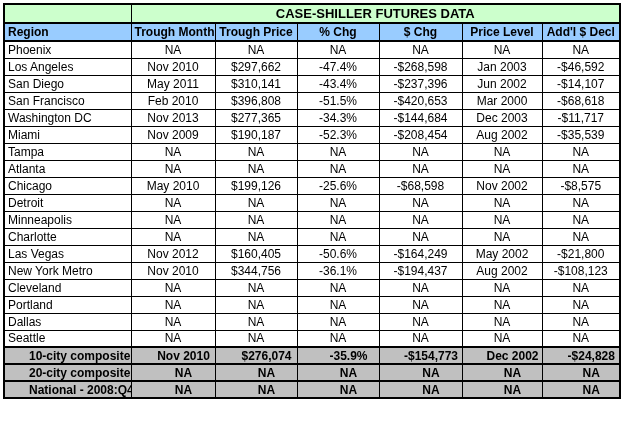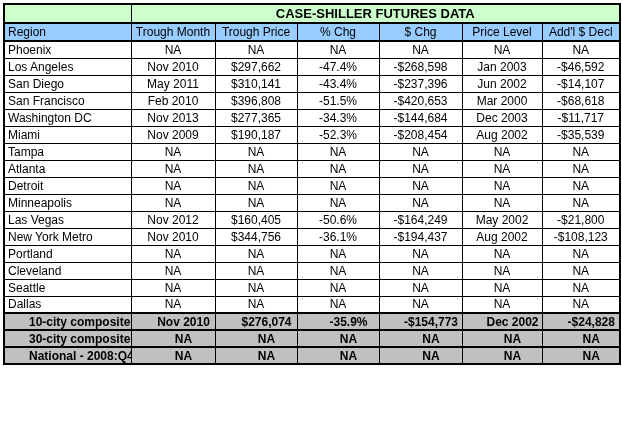--- a/index.html
+++ b/index.html
@@ -36,21 +36,21 @@
   }
   tr.title-row th.title-cell {
     text-align: center;
     font-weight: bold;
     font-size: 13px;
   }
   tr.header-row th {
     background: var(--header-bg, #99ccff);
     height: 18px;
     text-align: center;
-    font-weight: normal;
+    font-weight: bold;
     border-bottom: 2px solid #000000;
   }
   tr.header-row th:first-child { text-align: left; }
   tbody td {
     height: 17px;
     text-align: center;
     background: #ffffff;
     font-weight: normal;
   }
   tbody td:first-child { text-align: left; }
@@ -157,30 +157,48 @@
         <tr>
           <td>Atlanta</td>
           <td>NA</td>
           <td>NA</td>
           <td>NA</td>
           <td>NA</td>
           <td>NA</td>
           <td>NA</td>
         </tr>
         <tr>
+          <td>Chicago</td>
+          <td>May 2010</td>
+          <td>$199,126</td>
+          <td>-25.6%</td>
+          <td>-$68,598</td>
+          <td>Nov 2002</td>
+          <td>-$8,575</td>
+        </tr>
+        <tr>
           <td>Detroit</td>
           <td>NA</td>
           <td>NA</td>
           <td>NA</td>
           <td>NA</td>
           <td>NA</td>
           <td>NA</td>
         </tr>
         <tr>
           <td>Minneapolis</td>
+          <td>NA</td>
+          <td>NA</td>
+          <td>NA</td>
+          <td>NA</td>
+          <td>NA</td>
+          <td>NA</td>
+        </tr>
+        <tr>
+          <td>Charlotte</td>
           <td>NA</td>
           <td>NA</td>
           <td>NA</td>
           <td>NA</td>
           <td>NA</td>
           <td>NA</td>
         </tr>
         <tr>
           <td>Las Vegas</td>
           <td>Nov 2012</td>
@@ -193,66 +211,66 @@
         <tr>
           <td>New York Metro</td>
           <td>Nov 2010</td>
           <td>$344,756</td>
           <td>-36.1%</td>
           <td>-$194,437</td>
           <td>Aug 2002</td>
           <td>-$108,123</td>
         </tr>
         <tr>
+          <td>Cleveland</td>
+          <td>NA</td>
+          <td>NA</td>
+          <td>NA</td>
+          <td>NA</td>
+          <td>NA</td>
+          <td>NA</td>
+        </tr>
+        <tr>
           <td>Portland</td>
           <td>NA</td>
           <td>NA</td>
           <td>NA</td>
           <td>NA</td>
           <td>NA</td>
           <td>NA</td>
         </tr>
         <tr>
-          <td>Cleveland</td>
+          <td>Dallas</td>
           <td>NA</td>
           <td>NA</td>
           <td>NA</td>
           <td>NA</td>
           <td>NA</td>
           <td>NA</td>
         </tr>
         <tr>
           <td>Seattle</td>
-          <td>NA</td>
-          <td>NA</td>
-          <td>NA</td>
-          <td>NA</td>
-          <td>NA</td>
-          <td>NA</td>
-        </tr>
-        <tr>
-          <td>Dallas</td>
           <td>NA</td>
           <td>NA</td>
           <td>NA</td>
           <td>NA</td>
           <td>NA</td>
           <td>NA</td>
         </tr>
         <tr class="summary-row">
           <td>10-city composite</td>
           <td>Nov 2010</td>
           <td>$276,074</td>
           <td>-35.9%</td>
           <td>-$154,773</td>
           <td>Dec 2002</td>
           <td>-$24,828</td>
         </tr>
         <tr class="summary-row">
-          <td>30-city composite</td>
+          <td>20-city composite</td>
           <td>NA</td>
           <td>NA</td>
           <td>NA</td>
           <td>NA</td>
           <td>NA</td>
           <td>NA</td>
         </tr>
         <tr class="summary-row">
           <td>National - 2008:Q4</td>
           <td>NA</td>

